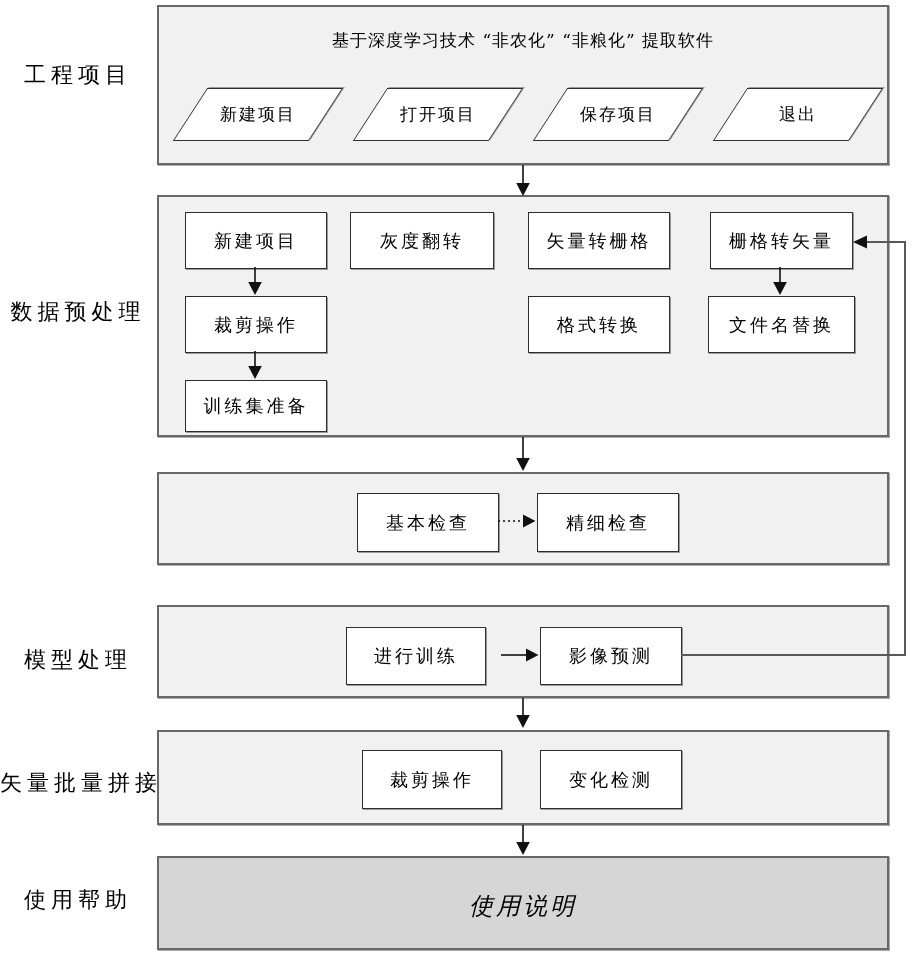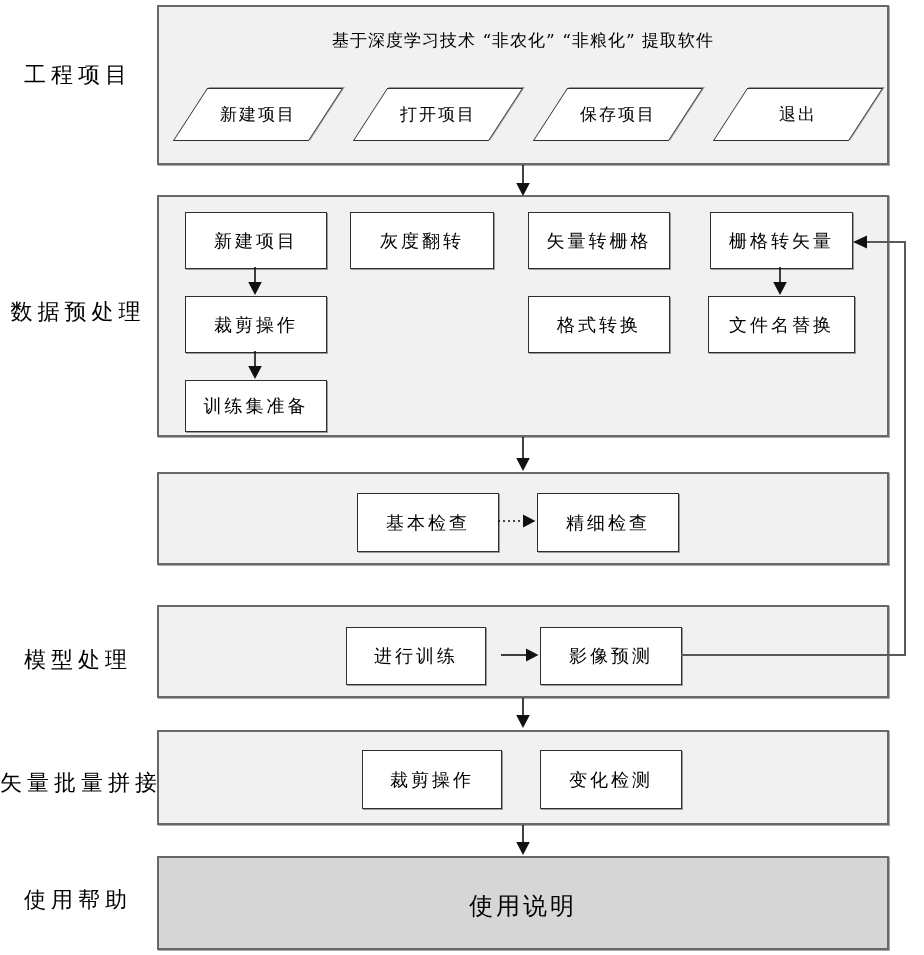--- a/index.html
+++ b/index.html
@@ -48,20 +48,21 @@
     border:1px solid var(--box-border,#2e2e2e);
     box-shadow:1px 1px 0 #9b9b9b;
     display:flex;align-items:center;justify-content:center;
     font-size:18px;letter-spacing:3px;white-space:nowrap;
     font-family:"DejaVu Serif","Liberation Serif",serif;
   }
   .help-text{
     position:absolute;left:157px;width:732px;top:890px;text-align:center;
     font-size:24px;letter-spacing:3px;
     font-family:"DejaVu Serif","Liberation Serif",serif;
+    font-style:italic;
   }
   .connector-layer{position:absolute;left:0;top:0;pointer-events:none;}
 </style>
 </head>
 <body>
 
 <div class="canvas">
 
   <div class="side-label" style="top:60px">工程项目</div>
   <div class="side-label" style="top:297px">数据预处理</div>

